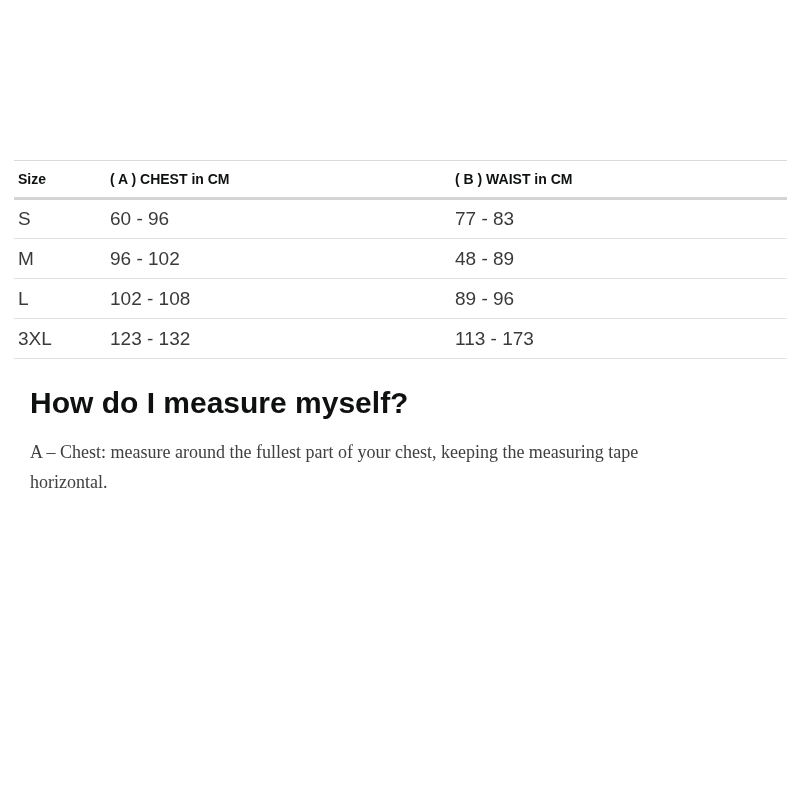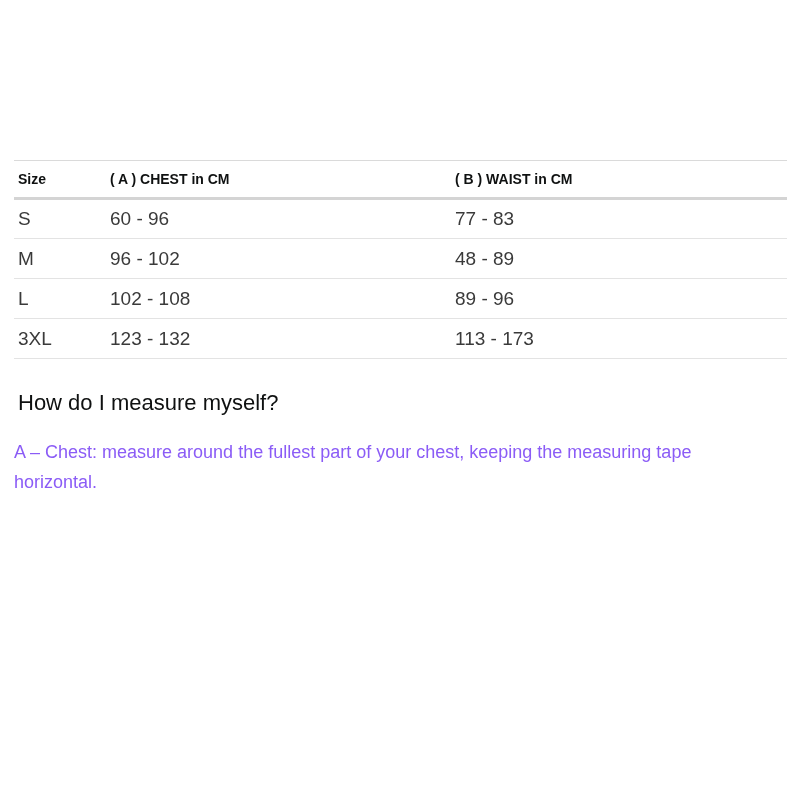--- a/index.html
+++ b/index.html
@@ -38,34 +38,35 @@
     font-size: 19px;
     font-weight: 400;
     color: #3a3a3a;
     height: 40px;
     padding: 0 0 0 4px;
     vertical-align: middle;
     border-bottom: 1px solid #e3e3e3;
     white-space: nowrap;
   }
   h2.measure-heading {
-    font-size: 22px;
+    font-size: 30px;
     line-height: 36px;
-    font-weight: 400;
+    font-weight: 700;
     color: #0f1111;
-    margin: 26px 0 16px 4px;
+    margin: 26px 0 16px 16px;
     padding: 0;
   }
   p.body-text {
     font-size: 18px;
     line-height: 30px;
-    color: #8b5cf6;
-    margin: 0;
+    color: #404040;
+    margin: 16px;
     padding: 0;
     white-space: pre-line;
+    font-family: Liberation Serif, serif;
   }
 </style>
 </head>
 <body>
 
 <div class="page">
 
   <table class="size-table">
     <colgroup>
       <col style="width:92px">

